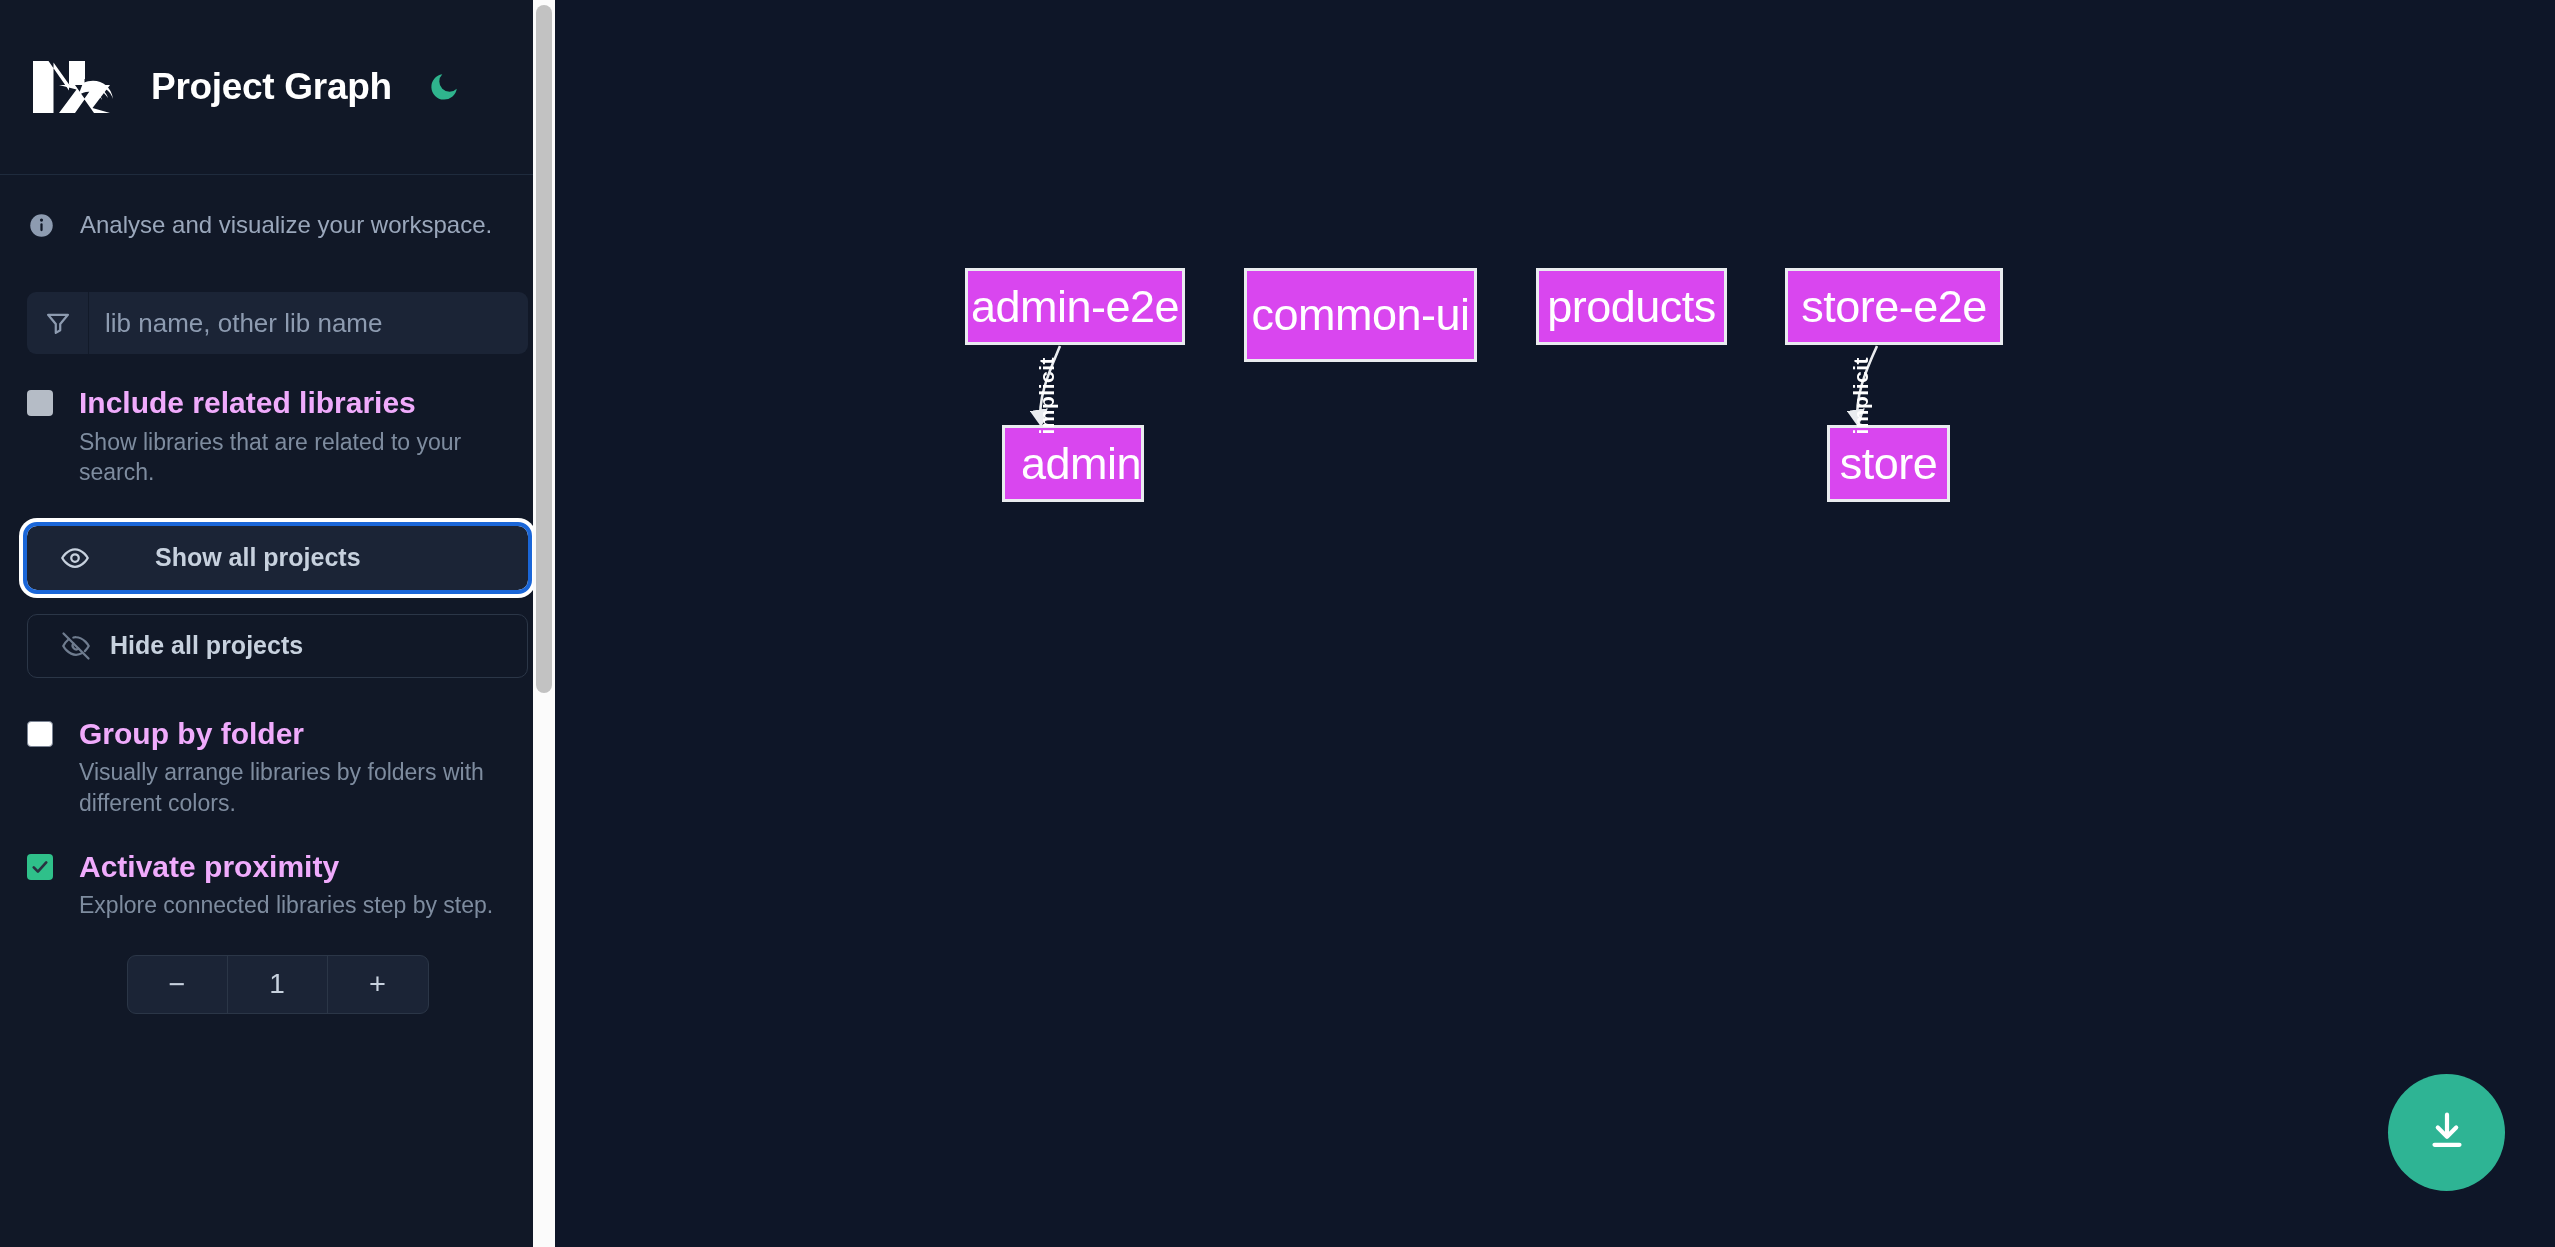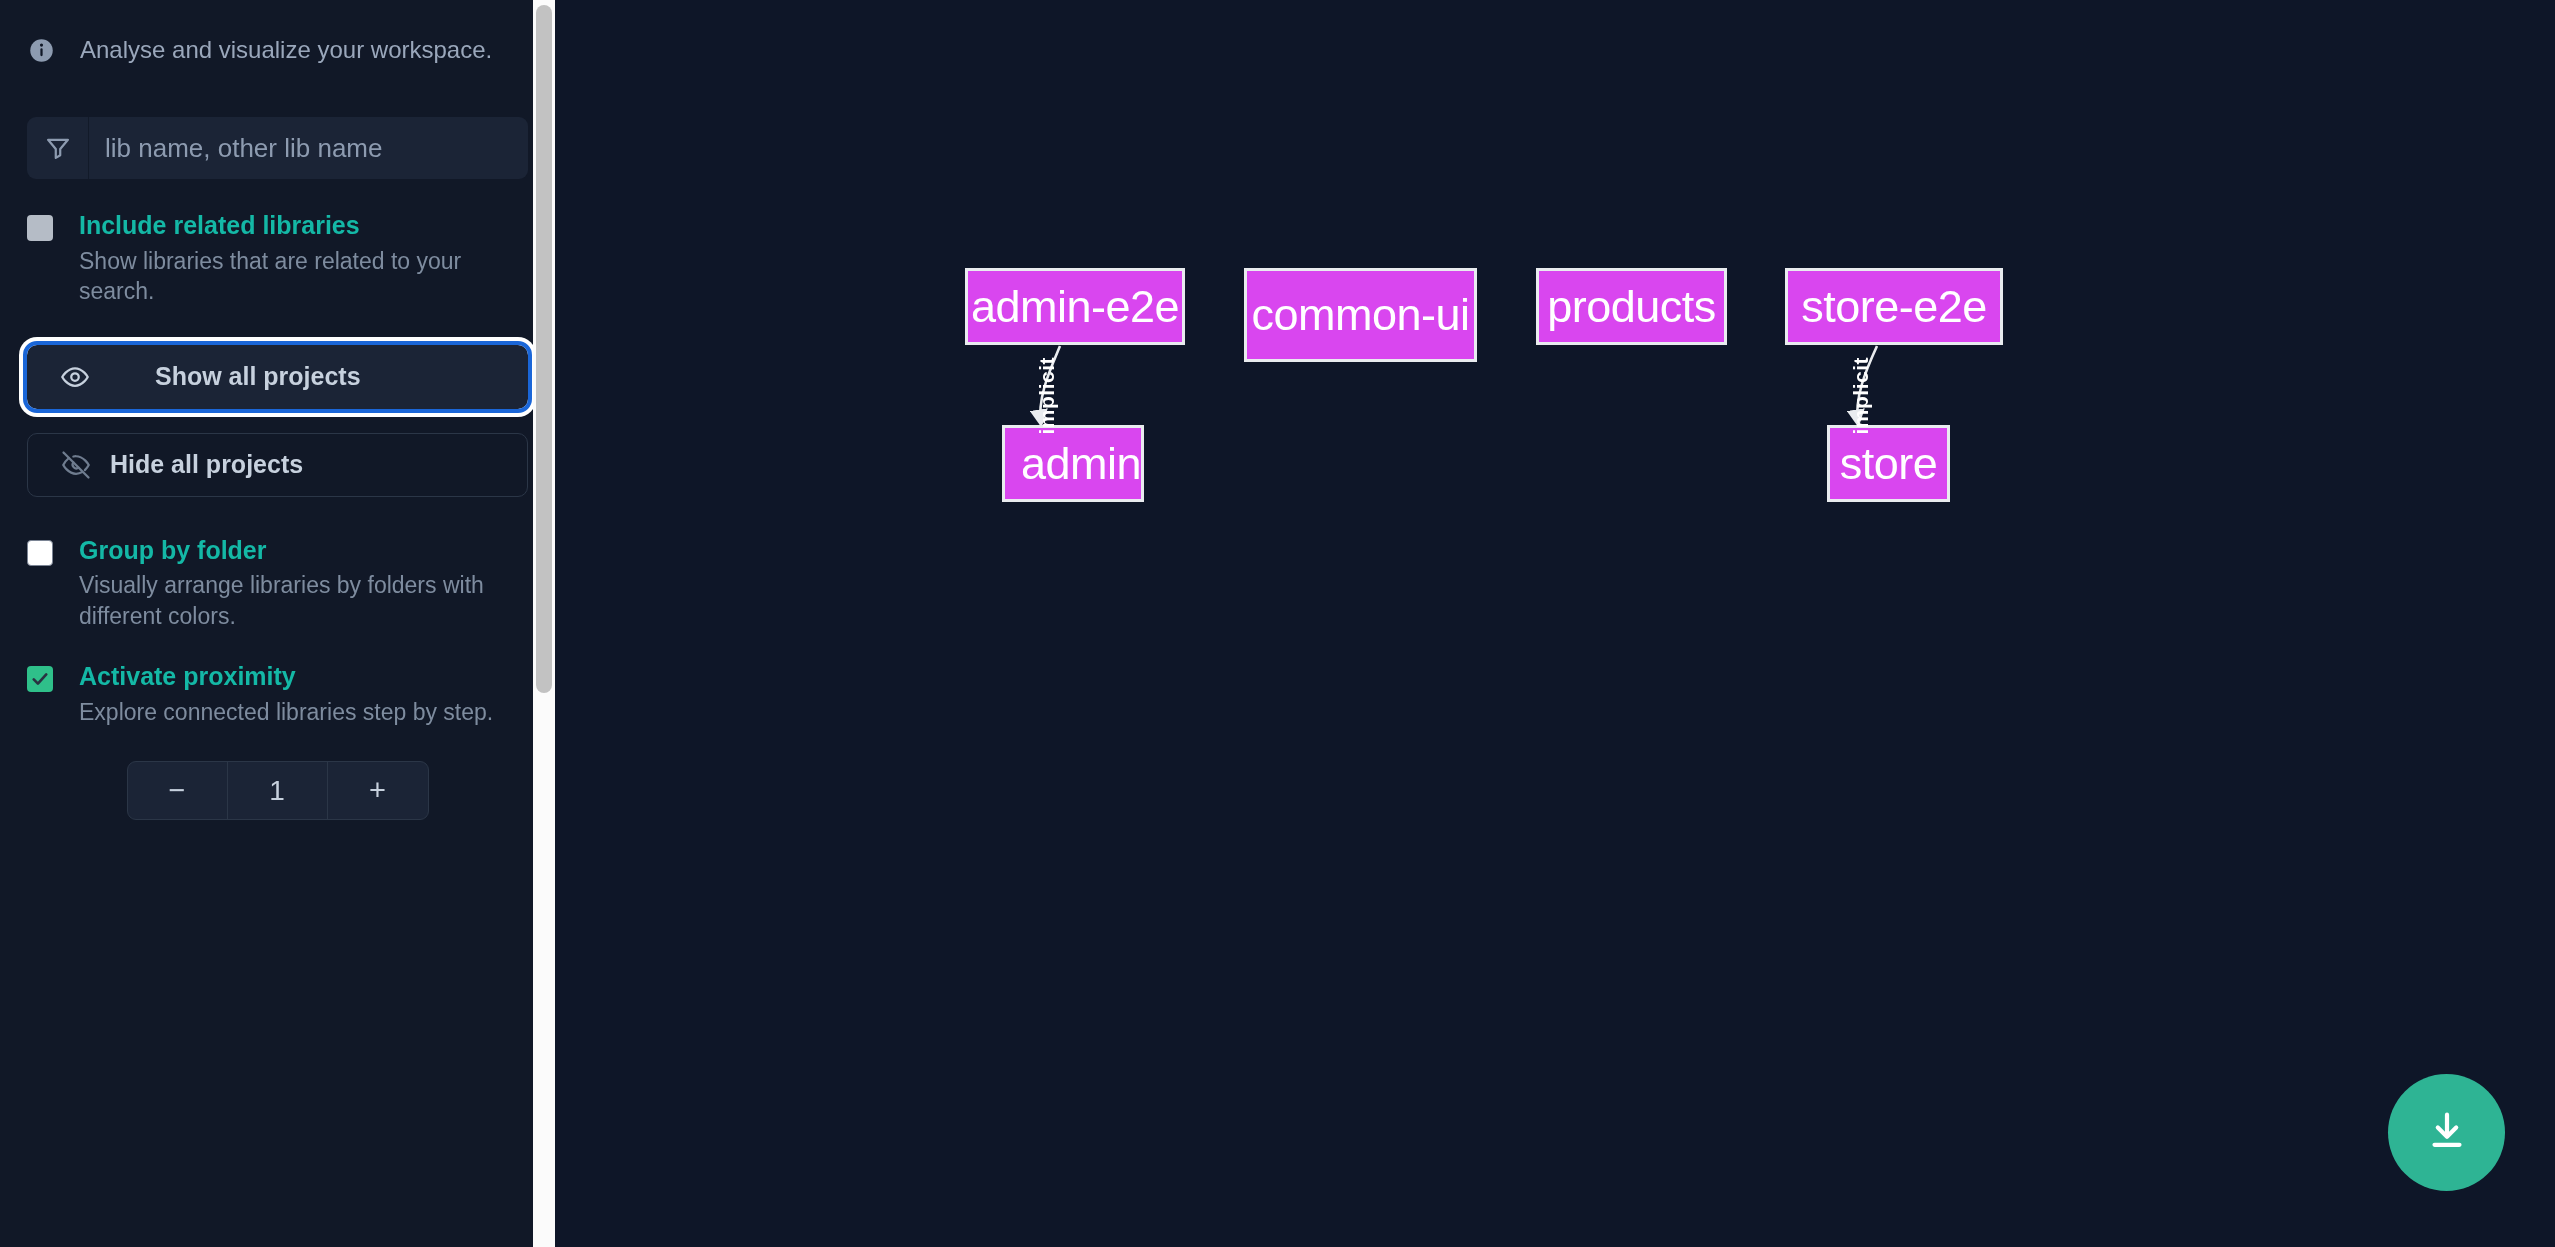--- a/index.html
+++ b/index.html
@@ -72,21 +72,21 @@
     width: 26px; height: 26px; flex: 0 0 26px;
     border-radius: 4px; margin-top: 5px;
     display: flex; align-items: center; justify-content: center;
     cursor: pointer;
   }
   .cb.gray { background: #b5bcc6; }
   .cb.white { background: #ffffff; border: 1px solid #7b8494; }
   .cb.green { background: #2fc08a; }
   .cb-texts { margin-left: 26px; }
   .cb-title {
-    font-size: 25px; font-weight: 700; color: #14b8a6;
+    font-size: 30px; font-weight: 700; color: #f0abfc;
     line-height: 1.22; white-space: nowrap;
   }
   .cb-desc {
     font-size: 23px; color: #7e8c9f; line-height: 1.33;
     margin-top: 5px; max-width: 462px;
   }
 
   
   .big-btn {
     position: relative;
@@ -170,20 +170,41 @@
     cursor: pointer;
   }
 </style>
 </head>
 <body>
 
 <div id="app">
 
   <aside id="sidebar">
 
+    <div class="sb-header">
+      <span class="nx-logo">
+        <svg viewBox="0 0 88 72" width="88" height="72">
+          <path fill="#ffffff" d="M4 8 h20 l24 32 V8 h16 v26 h-15 L40 20 v44 H24 V34 L4 62 Z" opacity="0"></path>
+
+          <path fill="#ffffff" d="M5 10 h17 l22 31 V10 h16 v27.5 L46 37 V10 h-2 v27 L22 10 H5 Z" opacity="0"></path>
+          <g fill="#ffffff">
+            <path d="M5 10 h15.5 l20.5 29.5 V10 h15.5 v24 H41.5 L25.5 11.5 V62 H5 Z"></path>
+            <rect x="41.5" y="10" width="15.5" height="18"></rect>
+            <path d="M31 34 h16 l9.5 13.5 L66 34 h16 L64.5 57 82 62 H66 l-9.5 -13.5 L47 62 H31 l17.5 -23.5 Z"></path>
+            <path d="M55 32 c14 -6 28 1 30 16 c-3 -10 -12 -14 -21 -11 c8 -1 14 3 16 10 c-4 -7 -11 -9 -17 -6 c6 0 10 3 11 8 c-5 -9 -16 -11 -24 -4 Z"></path>
+          </g>
+        </svg>
+      </span>
+      <h1 class="app-title">Project Graph</h1>
+      <span class="moon-btn">
+        <svg viewBox="0 0 24 24" width="34" height="34">
+          <path fill="#2fb48d" d="M21 13.2A9 9 0 1 1 10.8 3a7.2 7.2 0 0 0 10.2 10.2z"></path>
+        </svg>
+      </span>
+    </div>
 
     <div class="sb-tagline">
       <span class="info-icon">
         <svg viewBox="0 0 24 24" width="27" height="27">
           <circle cx="12" cy="12" r="10" fill="#8d9bb0"></circle>
           <rect x="11" y="10" width="2" height="7" rx="1" fill="#111827"></rect>
           <circle cx="12" cy="7.2" r="1.4" fill="#111827"></circle>
         </svg>
       </span>
       <span class="tagline-text">Analyse and visualize your workspace.</span>

